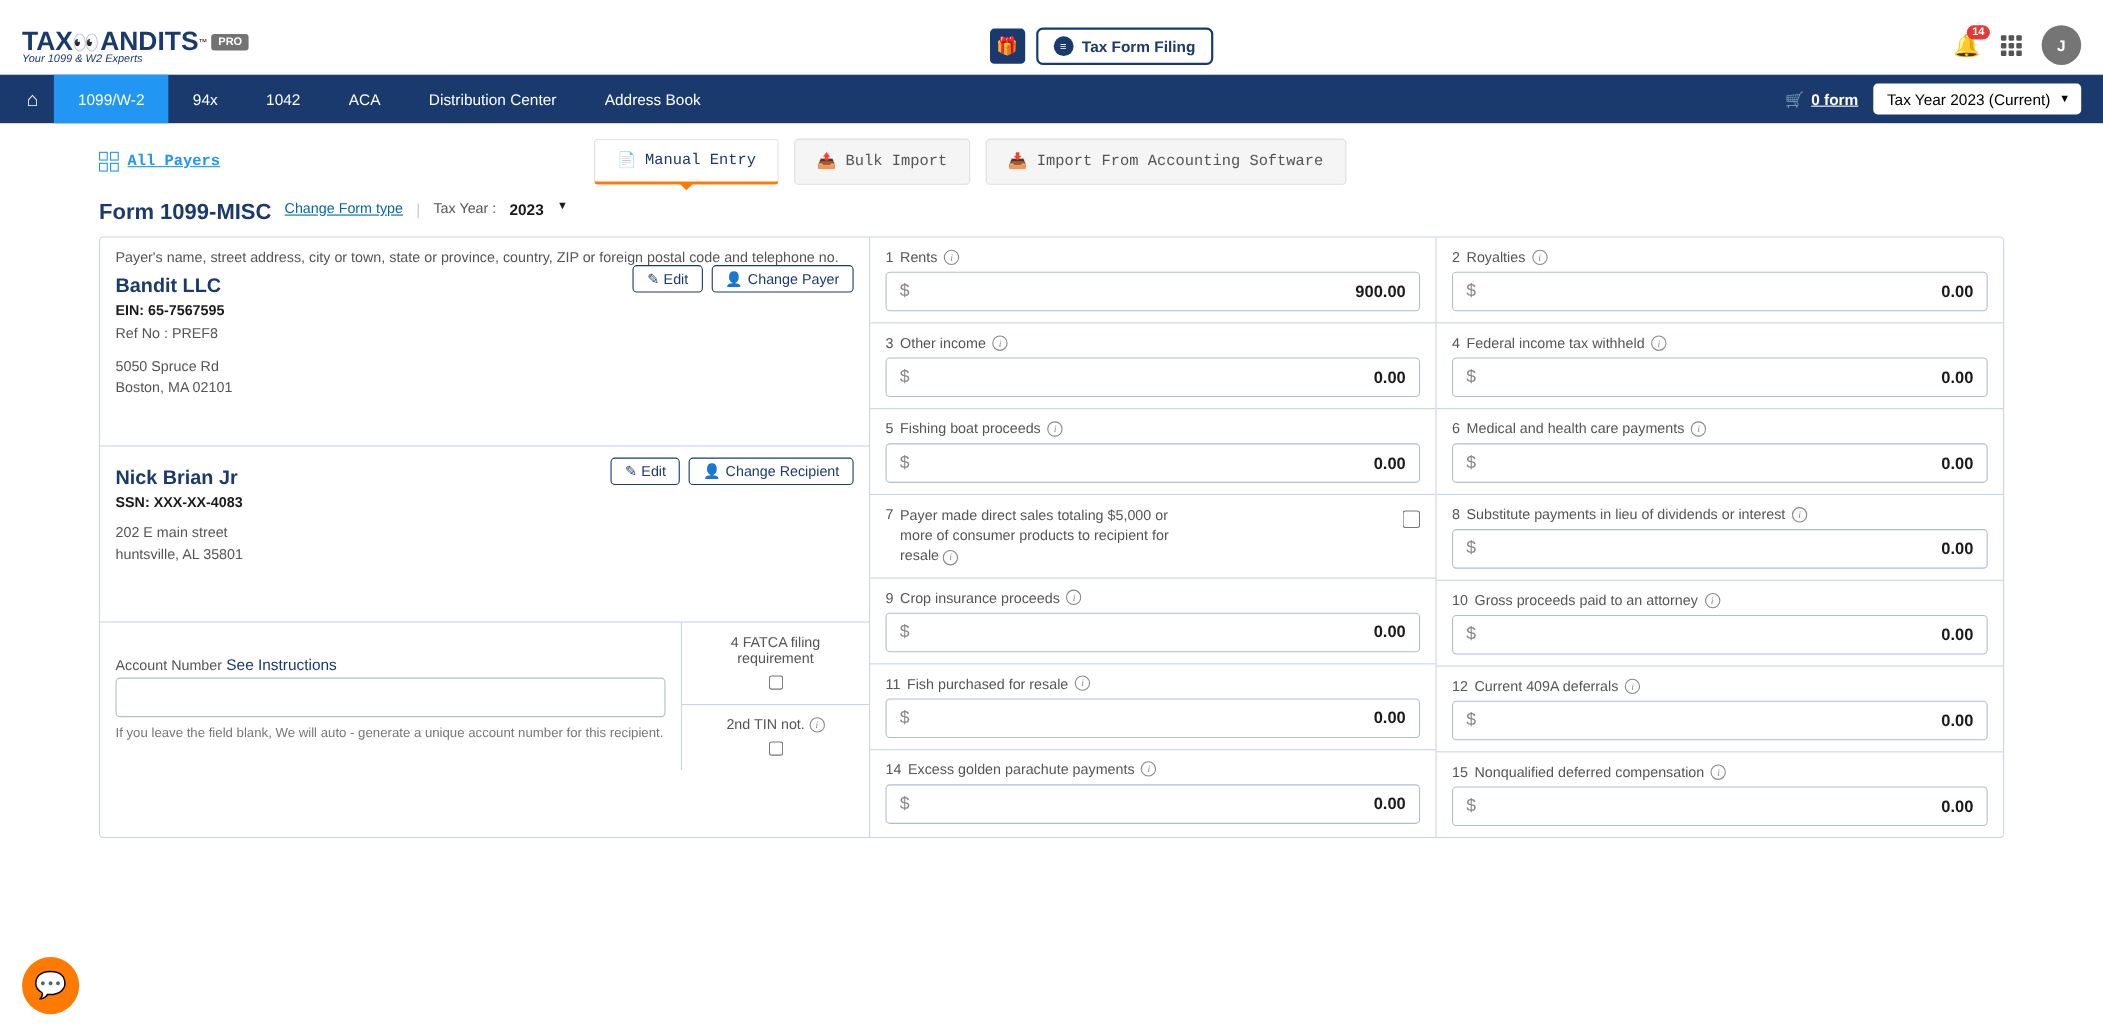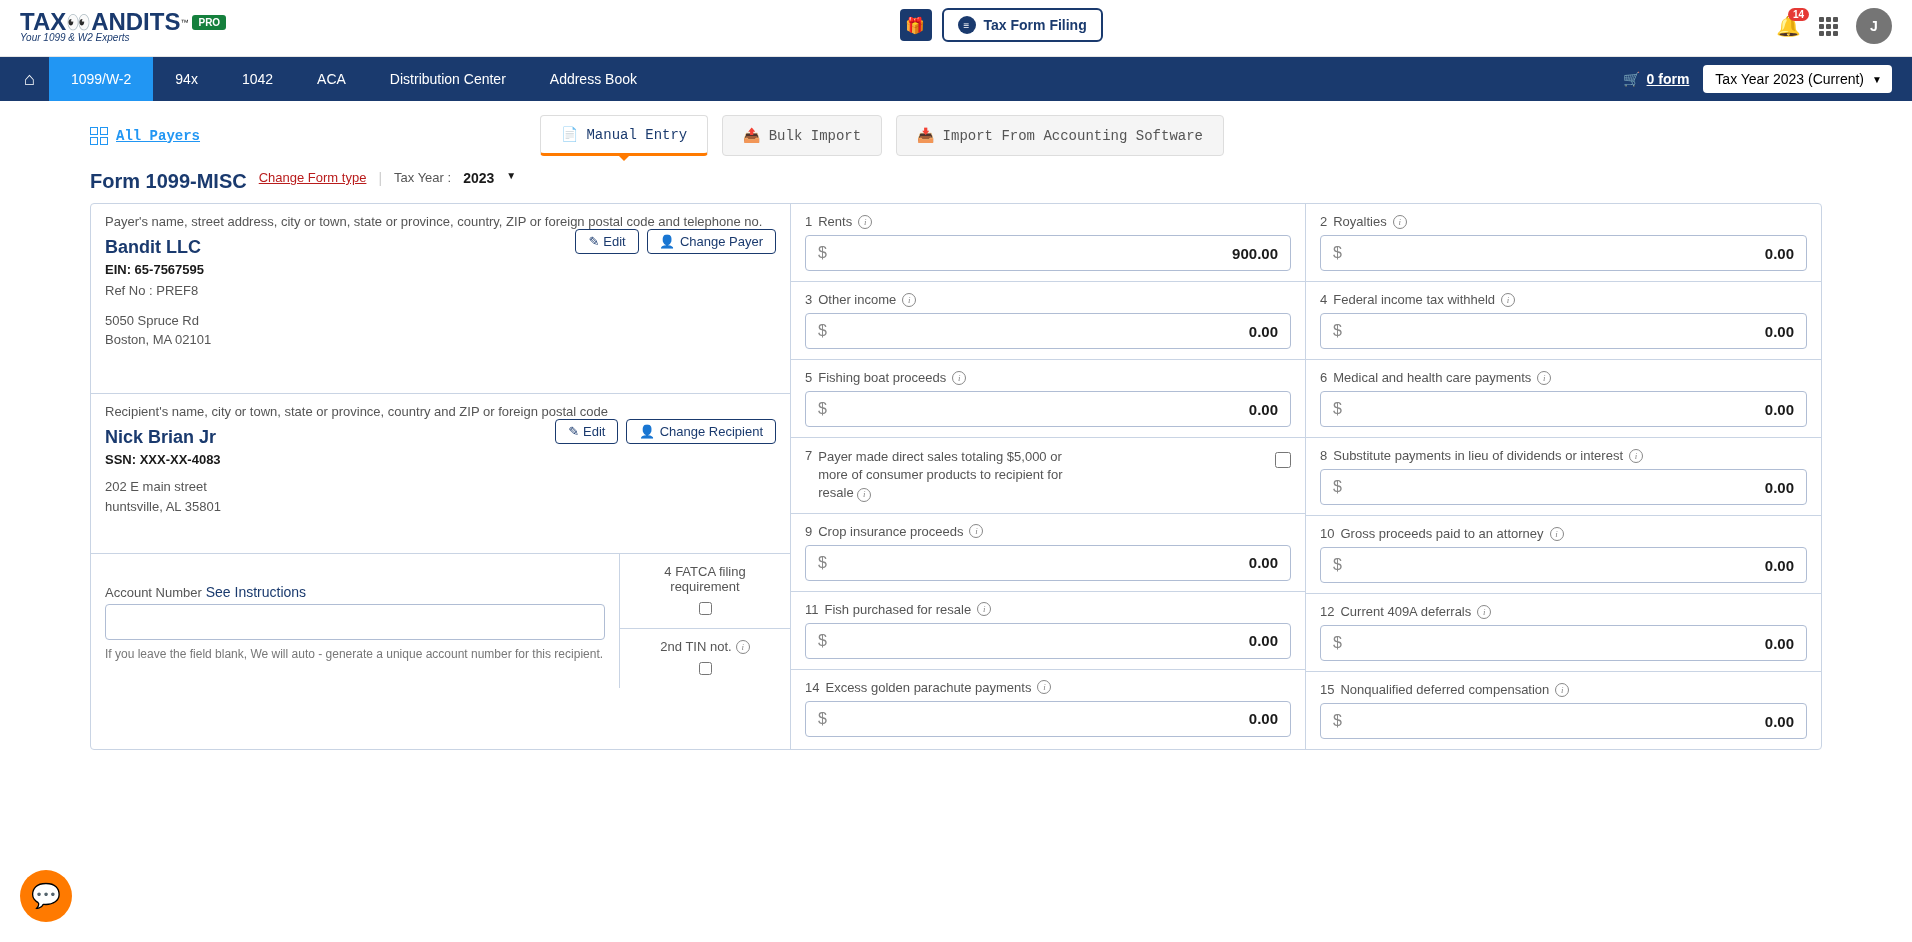--- a/index.html
+++ b/index.html
@@ -1,25 +1,25 @@
 <!DOCTYPE html>
 <html><head>
 <meta charset="utf-8">
 <style>
 * { margin: 0; padding: 0; box-sizing: border-box; }
 body { font-family: -apple-system, BlinkMacSystemFont, "Segoe UI", Arial, sans-serif; font-size: 14px; color: #1a1a1a; background: #fff; }
 
 
-.header { display: flex; align-items: flex-start; justify-content: space-between; padding: 8px 20px; border-bottom: 1px solid #e5e5e5; height: 57px; }
+.header { display: flex; align-items: flex-end; justify-content: space-between; padding: 8px 20px; border-bottom: 1px solid #e5e5e5; height: 68px; }
 .header-left { display: flex; align-items: center; gap: 8px; }
 .logo { display: flex; align-items: center; gap: 4px; font-weight: 700; font-size: 24px; color: #1a3a6e; }
 .logo-tax { color: #1a3a6e; }
 .logo-eyes { color: #ff7a00; font-size: 20px; }
 .logo-sub { font-size: 10px; color: #1a3a6e; font-style: italic; margin-top: -4px; }
-.pro-badge { background: #15803d; color: #fff; font-size: 10px; font-weight: 700; padding: 2px 6px; border-radius: 3px; margin-left: 4px; }
+.pro-badge { background: #737373; color: #fff; font-size: 10px; font-weight: 700; padding: 2px 6px; border-radius: 3px; margin-left: 4px; }
 .header-center { display: flex; align-items: center; gap: 10px; }
 .gift-btn { background: #1a3a6e; color: #fff; width: 32px; height: 32px; border-radius: 4px; display: flex; align-items: center; justify-content: center; font-size: 16px; }
 .tax-form-btn { border: 2px solid #1a3a6e; border-radius: 6px; padding: 6px 14px; display: flex; align-items: center; gap: 8px; color: #1a3a6e; font-weight: 600; }
 .tax-form-btn .circle { width: 18px; height: 18px; border-radius: 50%; background: #1a3a6e; color:#fff; display:flex; align-items:center; justify-content:center; font-size:10px; }
 .header-right { display: flex; align-items: center; gap: 18px; }
 .bell { position: relative; font-size: 20px; color: #555; }
 .bell-badge { position: absolute; top: -6px; right: -8px; background: #e53935; color: #fff; font-size: 10px; border-radius: 10px; padding: 1px 5px; font-weight: 700; }
 .apps-icon { display: grid; grid-template-columns: repeat(3, 5px); grid-template-rows: repeat(3, 5px); gap: 2px; }
 .apps-icon span { background: #555; border-radius: 1px; }
 .avatar { width: 36px; height: 36px; border-radius: 50%; background: #757575; color: #fff; display: flex; align-items: center; justify-content: center; font-weight: 600; }
@@ -42,21 +42,21 @@
 .all-payers-icon { display: grid; grid-template-columns: 8px 8px; gap: 2px; }
 .all-payers-icon span { width: 8px; height: 8px; border: 1.5px solid #2196f3; }
 .entry-tabs { display: flex; gap: 14px; margin-left: 340px; }
 .entry-tab { padding: 10px 20px; border: 1px solid #ddd; border-radius: 4px; background: #f5f5f5; display: flex; align-items: center; gap: 8px; color: #555; font-weight: 500; cursor: pointer; position: relative; }
 .entry-tab.active { background: #fff; border-bottom: 3px solid #ff7a00; color: #1a3a6e; }
 .entry-tab.active::after { content: ""; position: absolute; bottom: -8px; left: 50%; transform: translateX(-50%); border-left: 6px solid transparent; border-right: 6px solid transparent; border-top: 6px solid #ff7a00; }
 
 
 .form-header { padding: 14px 90px 10px; display: flex; gap: 12px; }
 .form-title { font-size: 20px; font-weight: 700; color: #1a3a6e; }
-.change-form { color: #b91c1c; text-decoration: underline; font-size: 13px; }
+.change-form { color: #0369a1; text-decoration: underline; font-size: 13px; }
 .tax-year-label { font-size: 13px; color: #555; }
 .tax-year-val { font-weight: 600; color: #1a1a1a; }
 
 
 .main { margin: 0 90px; border: 1px solid #c9d4e4; border-radius: 4px; display: grid; grid-template-columns: 700px 1fr 1fr; }
 .left-col { border-right: 1px solid #c9d4e4; }
 .mid-col { border-right: 1px solid #c9d4e4; }
 .cell { border-bottom: 1px solid #c9d4e4; padding: 10px 14px; }
 .cell:last-child { border-bottom: none; }
 .section-label { font-size: 13px; color: #555; }
@@ -208,21 +208,20 @@
         </button>
       </div>
       <div class="entity-name">Bandit LLC</div>
       <div class="entity-sub">EIN: 65-7567595</div>
       <div class="entity-text">Ref No : PREF8</div>
       <div class="entity-text" style="margin-top:10px">5050 Spruce Rd</div>
       <div class="entity-text">Boston, MA 02101</div>
     </div>
 
     <div class="cell" style="min-height:160px">
-      <div class="section-label">Recipient's name, city or town, state or province, country and ZIP or foreign postal code</div>
       <div class="btn-row">
         <button class="btn-outline">
           <span>✎</span>
           <span>Edit</span>
         </button>
         <button class="btn-outline">
           <span>👤</span>
           <span>Change Recipient</span>
         </button>
       </div>

